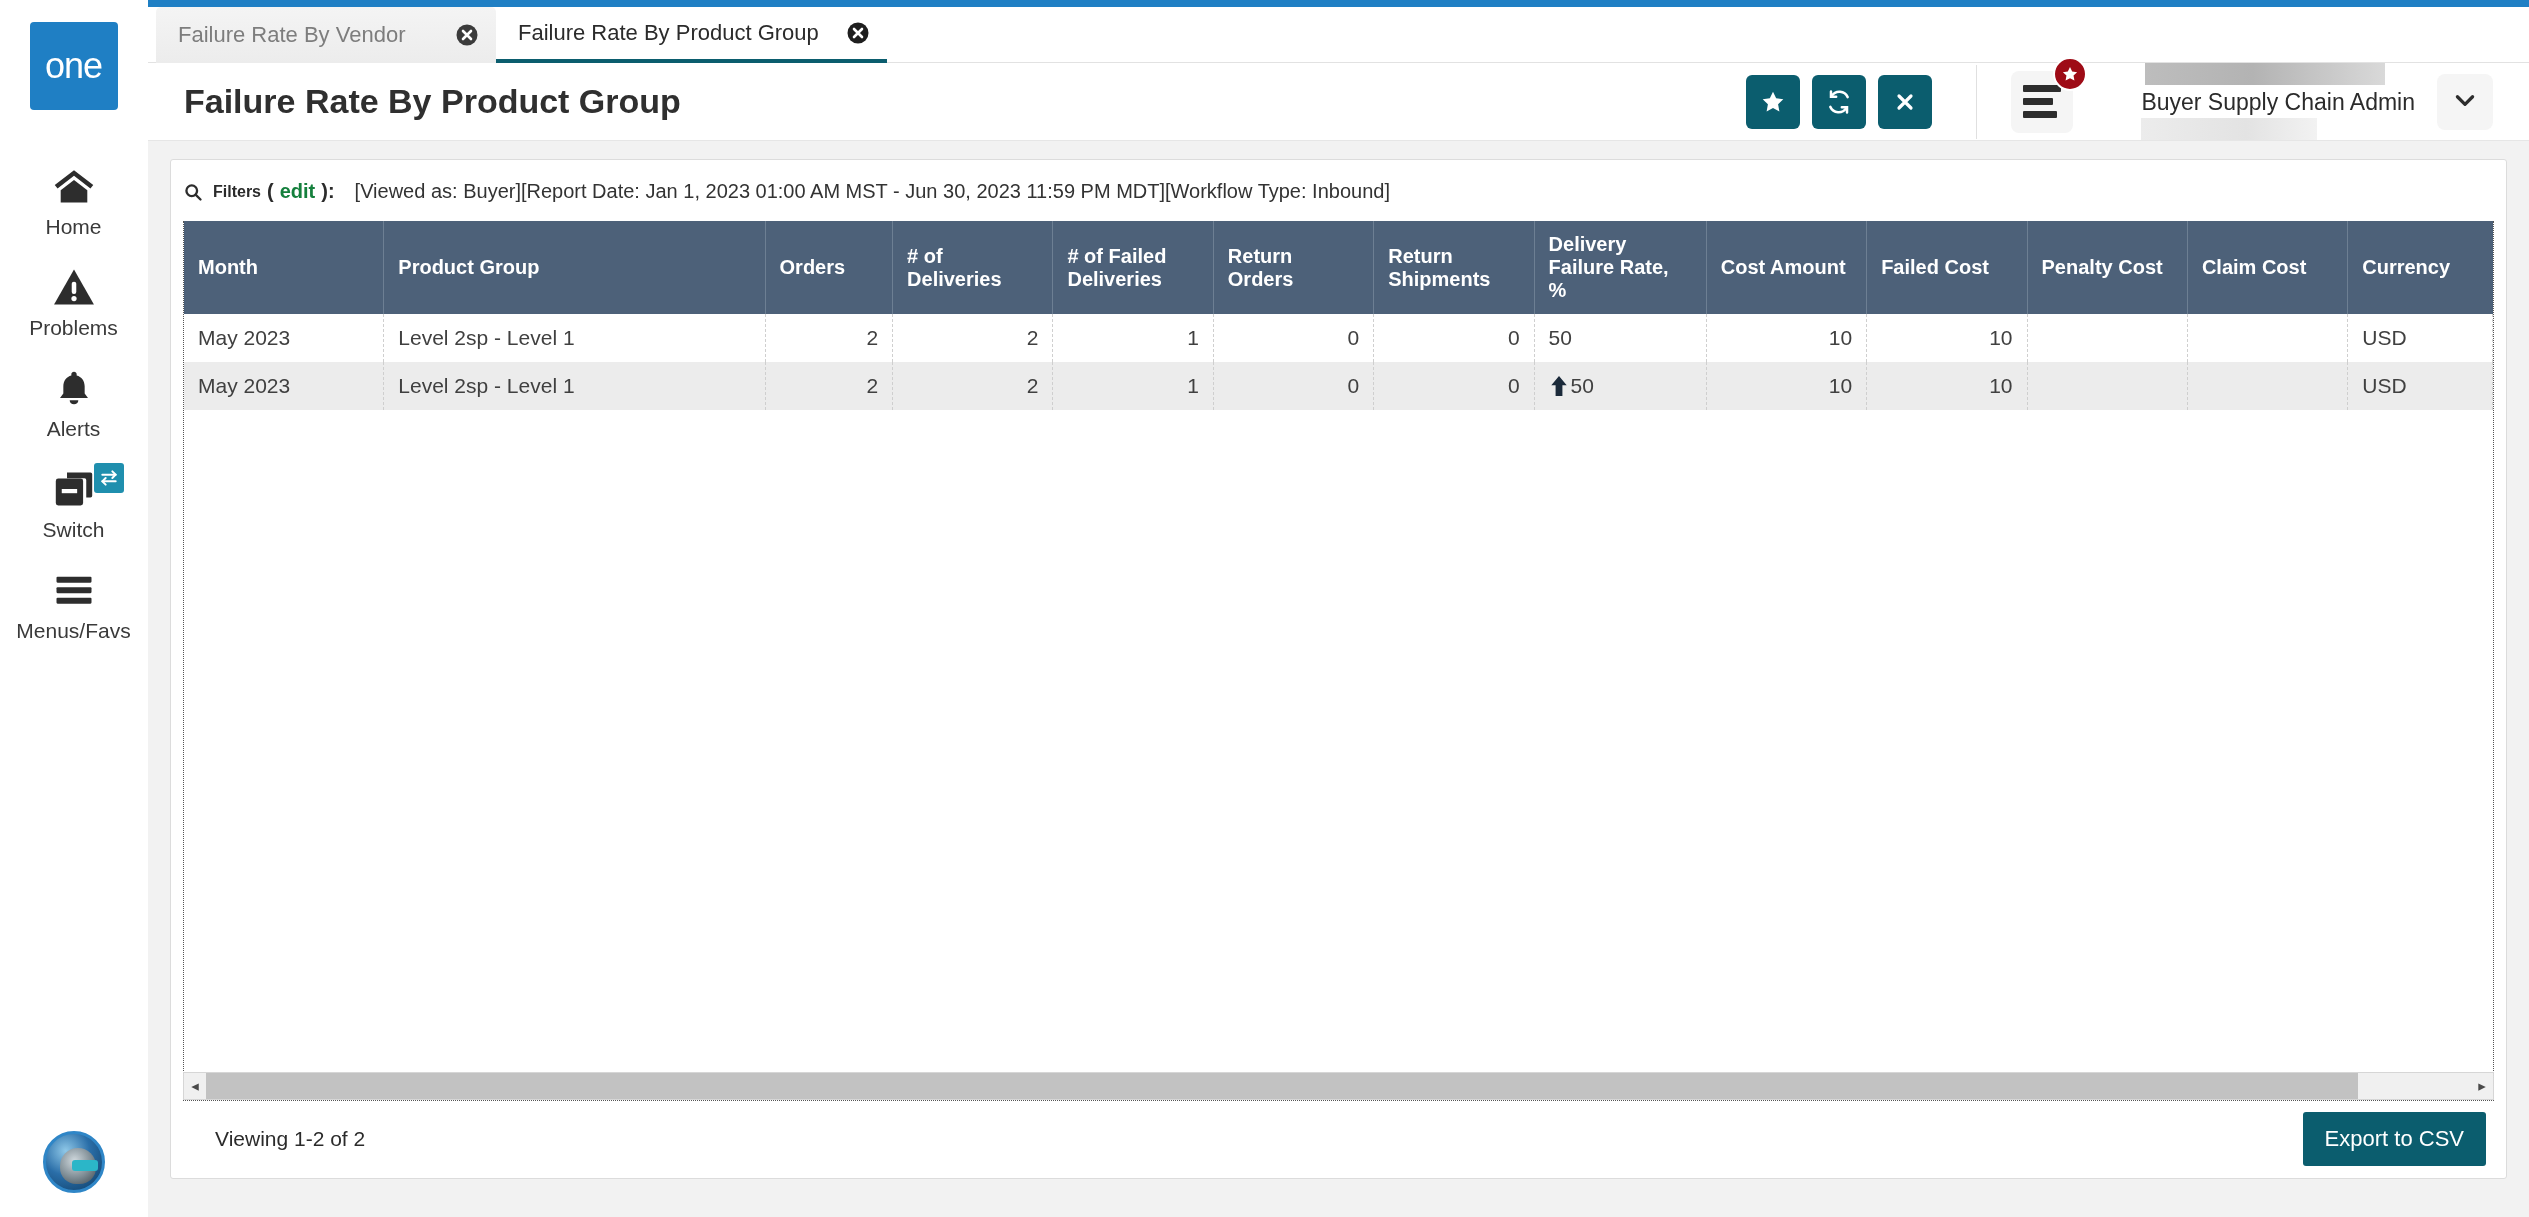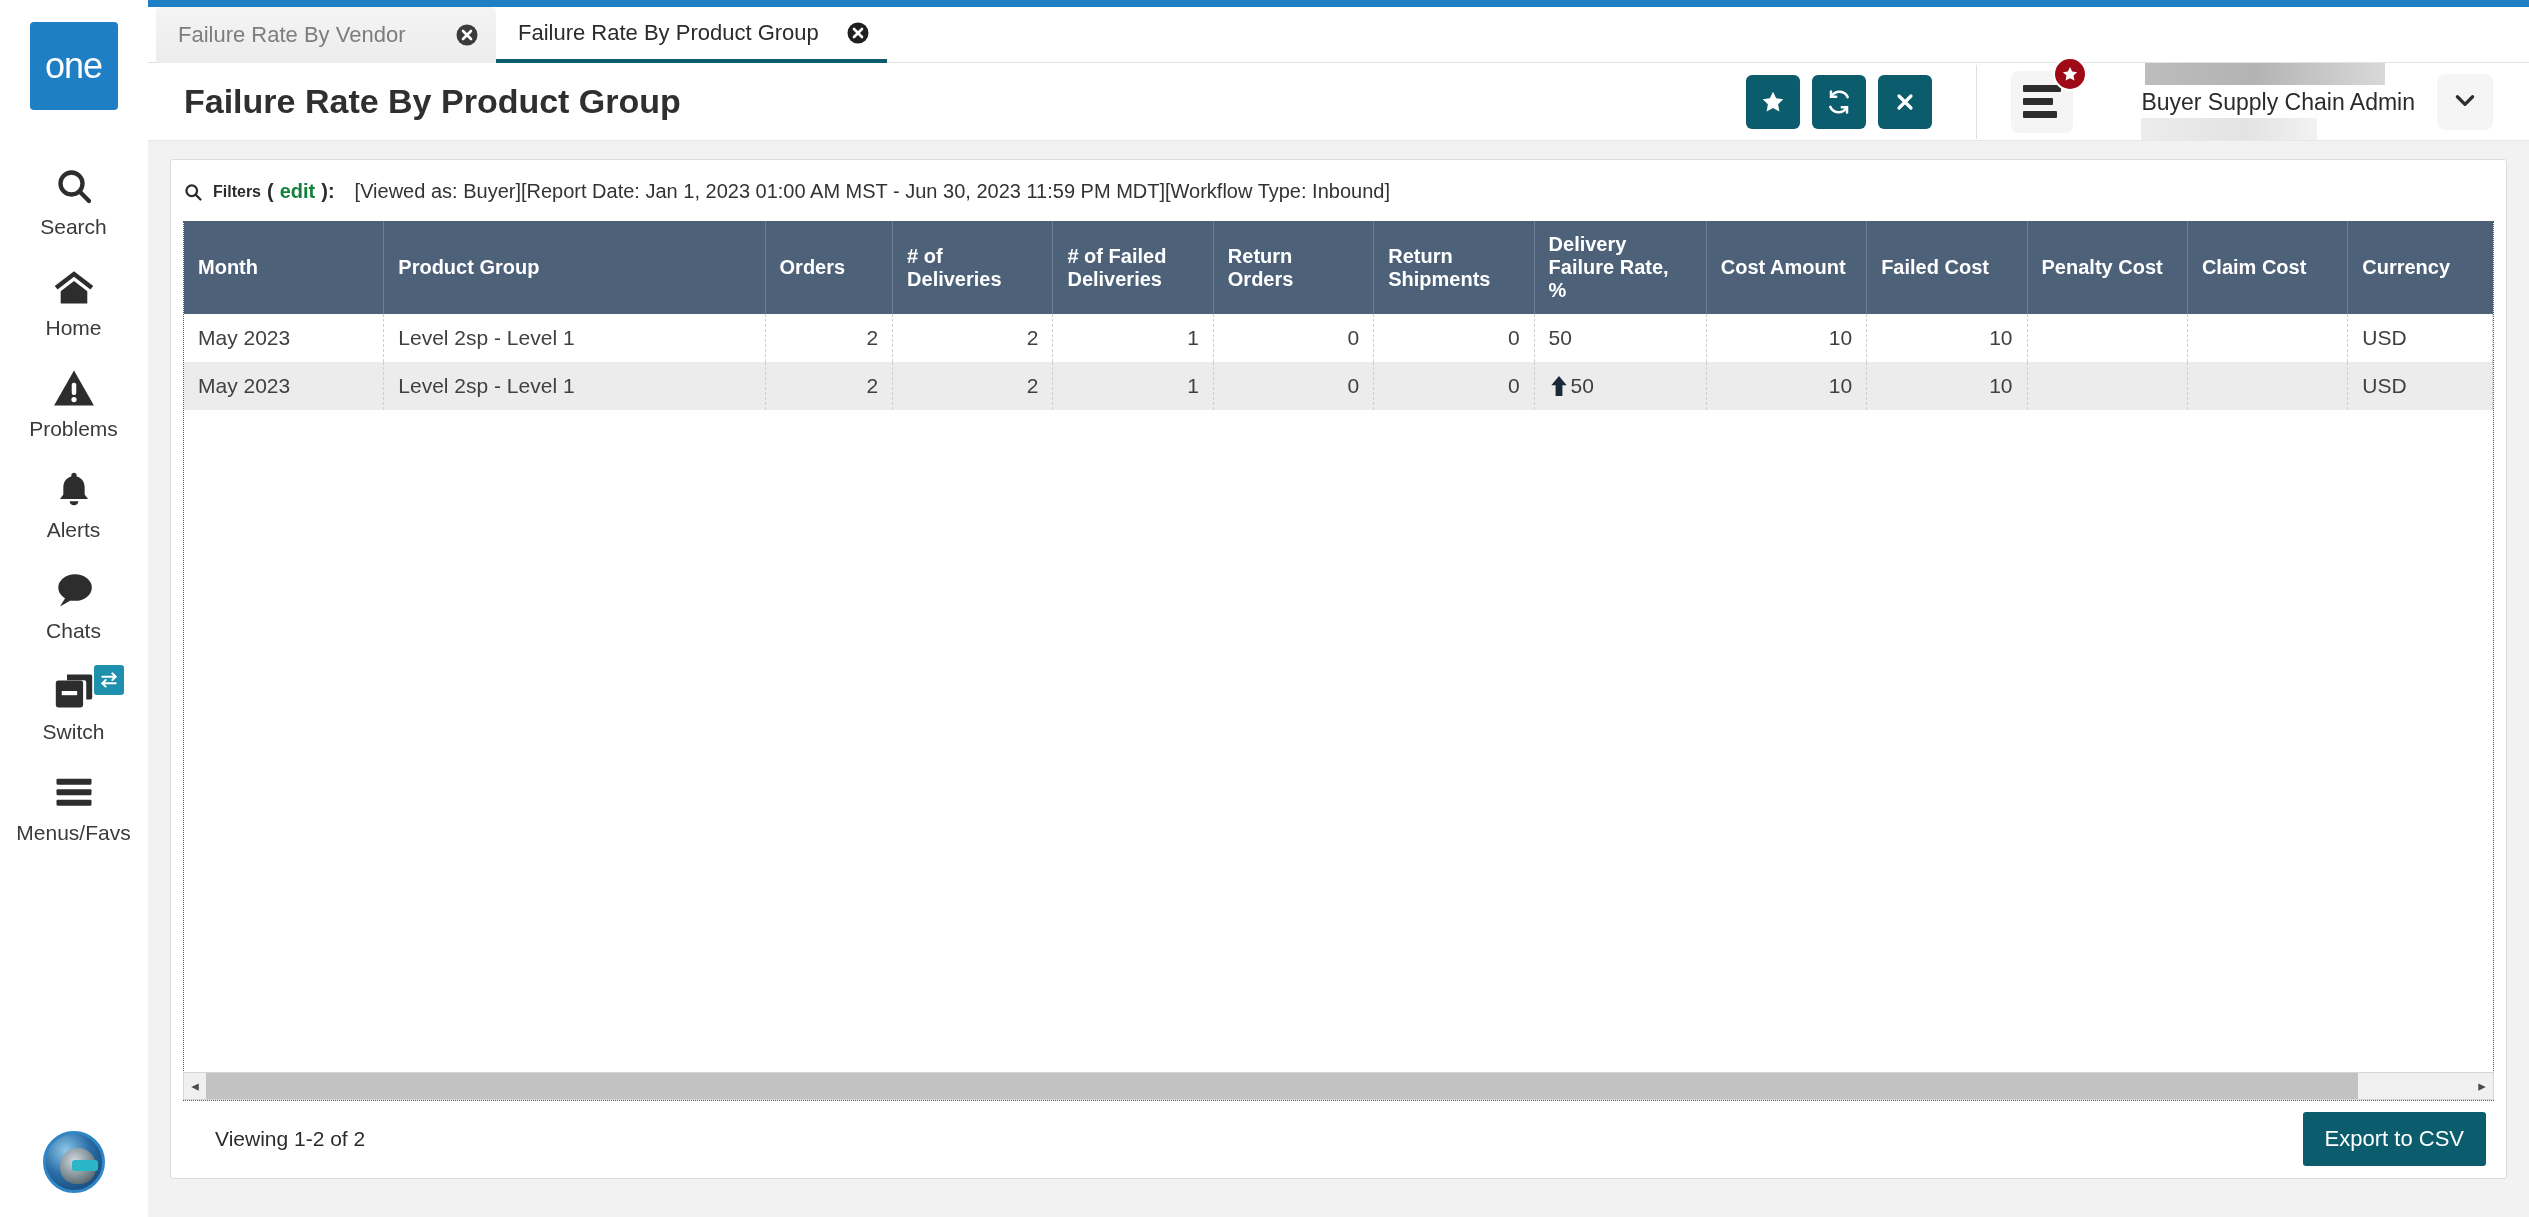--- a/index.html
+++ b/index.html
@@ -208,29 +208,20 @@
 <body>
 
 <div id="app">
 
   <div class="rail">
 
     <div class="logo">
       <span class="logo-text">one</span>
     </div>
 
-    <div class="rail-item">
-      <span class="rail-icon">
-        <svg width="40" height="40" viewBox="0 0 24 24" fill="none" stroke="#2d2d2d" stroke-width="2.6" stroke-linecap="round">
-          <circle cx="10.5" cy="10.5" r="6.6"></circle>
-            <line x1="15.5" y1="15.5" x2="21" y2="21"></line>
-        </svg>
-      </span>
-      <span class="rail-label">Search</span>
-    </div>
 
     <div class="rail-item">
       <span class="rail-icon">
         <svg width="42" height="40" viewBox="0 0 24 22" fill="#2d2d2d">
           <path d="M12 2 L23 10.4 L21.4 12.4 L12 5.2 L2.6 12.4 L1 10.4 Z"></path>
           <path d="M12 7.6 L19.6 13.4 V20.4 H4.4 V13.4 Z"></path>
         </svg>
       </span>
       <span class="rail-label">Home</span>
     </div>
@@ -249,29 +240,20 @@
     <div class="rail-item">
       <span class="rail-icon">
         <svg width="40" height="40" viewBox="0 0 24 24" fill="#2d2d2d">
           <path d="M12 2.2c-.9 0-1.6.7-1.6 1.6v.7C7.5 5.2 5.6 7.8 5.6 11v4.3L3.6 18h16.8l-2-2.7V11c0-3.2-1.9-5.8-4.8-6.5v-.7c0-.9-.7-1.6-1.6-1.6z"></path>
           <path d="M9.4 19.3h5.2c0 1.4-1.2 2.5-2.6 2.5s-2.6-1.1-2.6-2.5z"></path>
         </svg>
       </span>
       <span class="rail-label">Alerts</span>
     </div>
 
-    <div class="rail-item">
-      <span class="rail-icon">
-        <svg width="42" height="40" viewBox="0 0 24 22" fill="#2d2d2d">
-          <ellipse cx="12.6" cy="9.6" rx="9.6" ry="7.6"></ellipse>
-          <path d="M7.6 14.6 L4 20.4 L11 16.4 Z"></path>
-        </svg>
-      </span>
-      <span class="rail-label">Chats</span>
-    </div>
 
     <div class="rail-item">
       <span class="rail-icon">
         <svg width="42" height="40" viewBox="0 0 24 22" fill="#2d2d2d">
           <path d="M8 1.6h13.4a1 1 0 0 1 1 1v12.3a1 1 0 0 1-1 1H19V5.8a1 1 0 0 0-1-1H8z"></path>
           <rect x="1.6" y="5" width="15.6" height="15.4" rx="1.4"></rect>
           <rect x="5" y="11" width="8.8" height="2.4" fill="#ffffff"></rect>
         </svg>
       </span>
       <span class="switch-badge">

